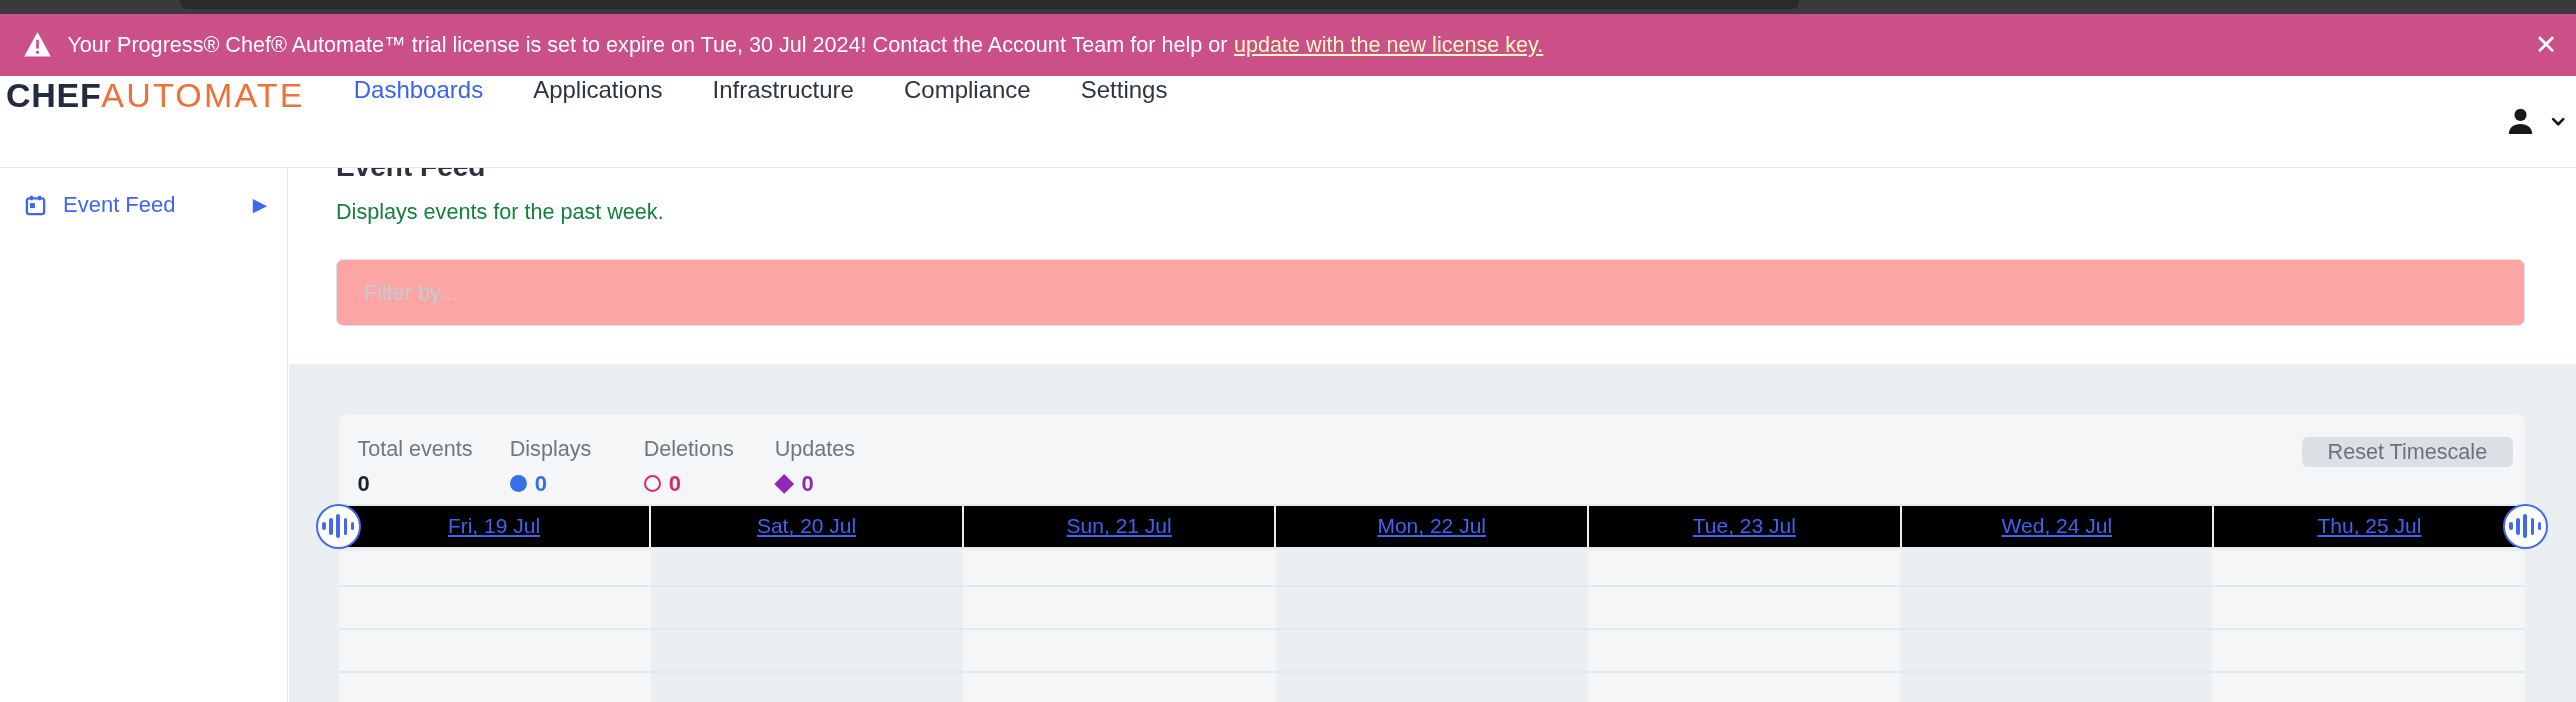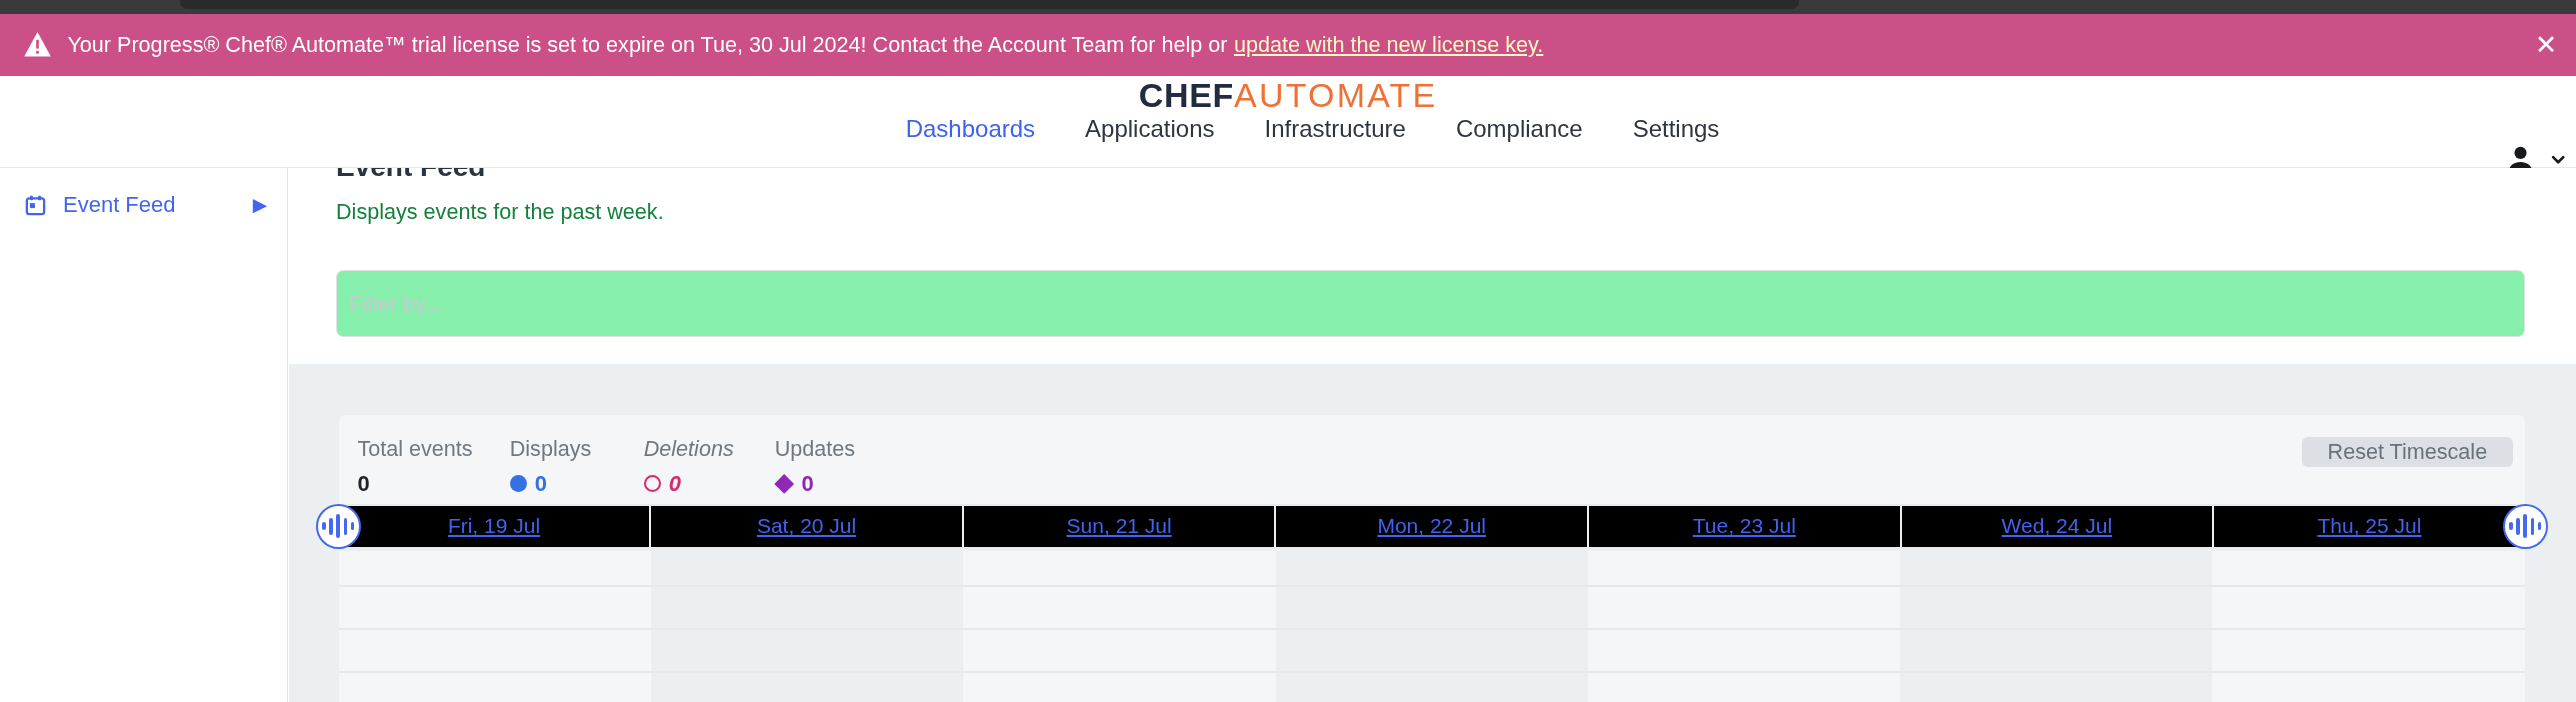--- a/index.html
+++ b/index.html
@@ -15,58 +15,58 @@
   .banner { height:62px; background:#cb5088; display:flex; align-items:center;
             padding:0 24.4px; color:#fff; font-size:21.6px; position:relative; }
   .banner .warn { margin-right:16px; flex:0 0 auto; display:block; }
   .banner a { color:#fef9c3; margin-left:6.5px; text-decoration:underline; cursor:pointer; }
   .banner .close { position:absolute; right:18.7px; top:50%; transform:translateY(-50%);
                    background:none; border:none; color:#fff; font-size:27px; line-height:1;
                    cursor:pointer; }
 
   
   .appbar { height:92px; background:#fff; border-bottom:1.4px solid #e5e8ea;
-            display:flex; align-items:center; padding:0 6px;flex-direction:column; }
+            display:flex; padding:0 6px; }
   .logo { font-size:34px; white-space:nowrap; }
   .logo .chef { font-weight:800; color:#232b3e; letter-spacing:0.7px; }
   .logo .automate { font-weight:300; color:#ee7136; letter-spacing:2.2px; }
   .topnav { display:flex; gap:50px; margin-left:49px; font-size:24px; color:#2f3540; }
   .topnav a { color:inherit; text-decoration:none; cursor:pointer; }
   .topnav a.active { color:#3d62f0; }
   .usermenu { margin-left:auto; display:flex; align-items:center; gap:8.6px; cursor:pointer; }
 
   
   .content { display:flex; height:535px; }
   .sidebar { width:288px; border-right:1.4px solid #e3e6e9; background:#fff; padding-top:16px; }
   .side-item { display:flex; align-items:center; gap:16px; padding:8.6px 20px 8.6px 24px;
                color:#4265ef; font-size:22px; cursor:pointer; }
   .side-item .arrow { margin-left:auto; font-size:18.7px; color:#4265ef; }
 
   .main { flex:1; position:relative; overflow:hidden; background:#fff; }
   .page-head { margin:-16px 0 0 48px; }
   .page-head h1 { font-size:28px; line-height:29px; font-weight:700; color:#2b3240; }
   .subtitle { margin:18.7px 0 0 48px; font-size:21.6px; color:#15803d; }
-  .filter { display:block; margin:45px 0 0 48px; width:2189px; height:67px;
+  .filter { display:block; margin:34px 0 0 48px; width:2189px; height:67px;
             border:1.4px solid #dfe3e7; border-radius:7.2px; font-size:21.6px;
-            padding:0 12px; color:#30363d; background:#86efac;
+            padding:0 27px; color:#30363d; background:#fca5a5;
             font-family:"Liberation Sans", sans-serif; }
   .filter::placeholder { color:#c5cbd0; }
 
   
   .panel { position:absolute; left:0.7px; right:0; top:196px; bottom:0; background:#eceff2; }
   .card  { position:absolute; left:50px; top:51px; width:2186px; bottom:0; }
 
   .stats { position:relative; height:89px; background:#f4f6f8; border-radius:7.2px 7.2px 0 0; }
   .stat { position:absolute; top:21.6px; }
   .stat .lbl { font-size:21.6px; color:#6e7880; }
   .stat .val { margin-top:8.6px; font-size:22px; font-weight:700; color:#1e232a;
                display:flex; align-items:center; gap:8px; }
   .stat-total     { left:18.7px;  }
   .stat-creations { left:171px; }
-  .stat-deletions { left:305px;font-style:italic; }
+  .stat-deletions { left:305px; }
   .stat-updates   { left:436px; }
   .stat-creations .val { color:#3570e4; }
   .stat-deletions .val { color:#d62c6e; }
   .stat-updates   .val { color:#9127b5; }
   .dot    { width:17px; height:17px; border-radius:50%; background:#3570e4; }
   .ring   { width:17px; height:17px; border-radius:50%; border:2.9px solid #d62c6e; background:transparent; }
   .diamond{ width:14.4px; height:14.4px; background:#9127b5; transform:rotate(45deg); margin:0 2.2px; }
 
   .reset { position:absolute; right:11.5px; top:22px; height:30px; padding:0 26px;
            background:#dce0e4; border:none; border-radius:5.8px; font-size:21.6px;

